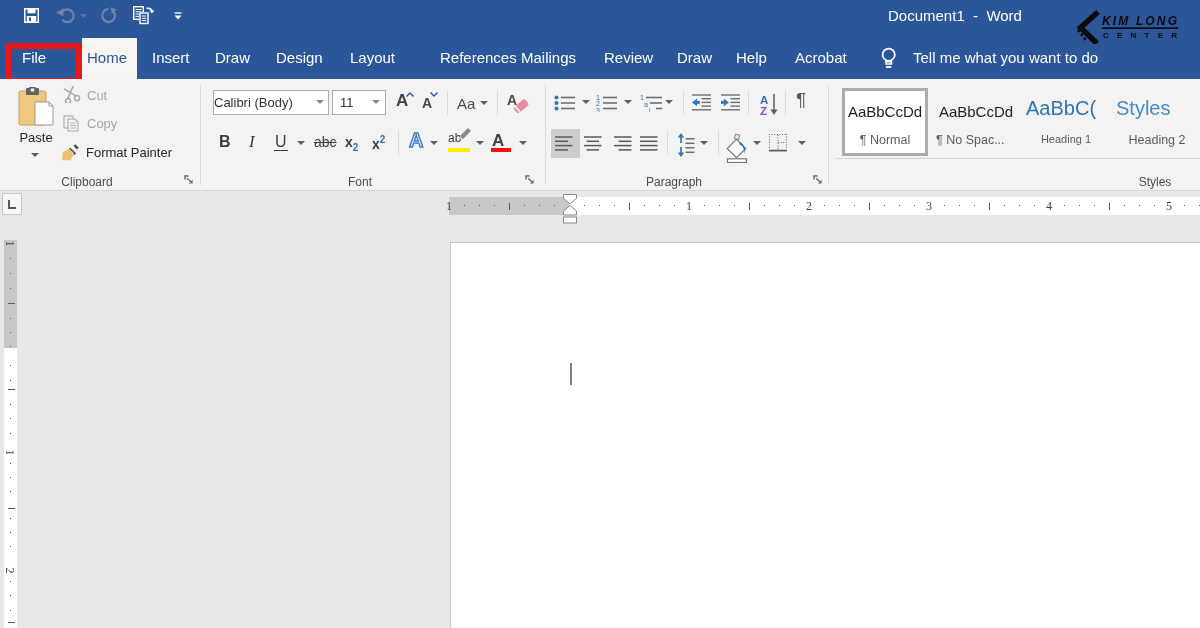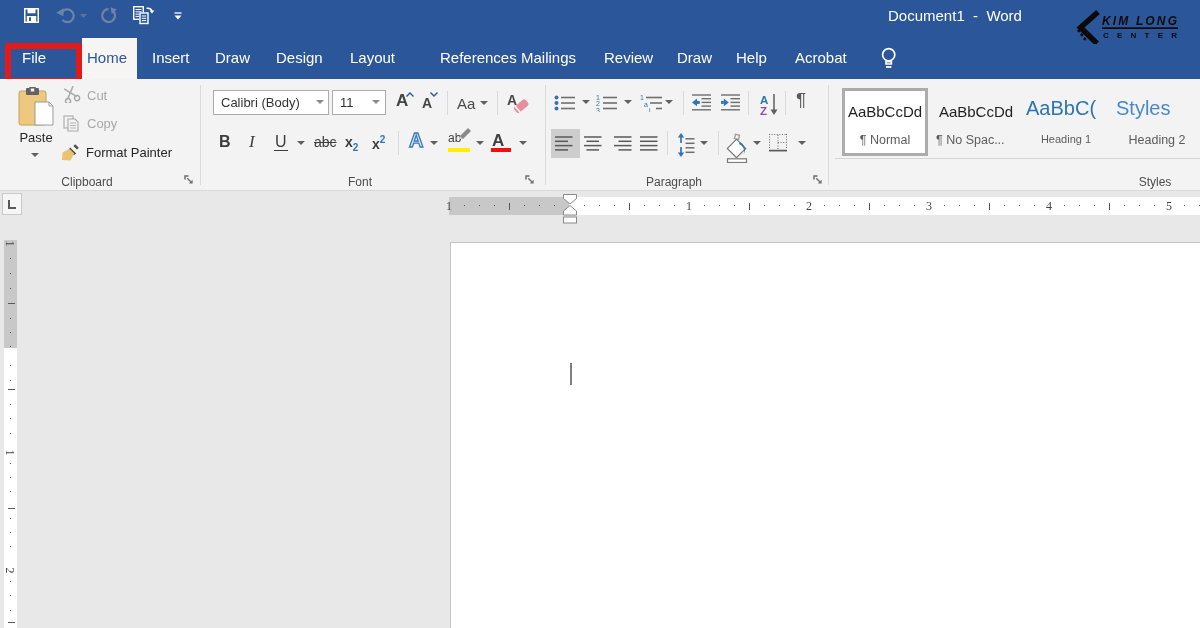--- a/index.html
+++ b/index.html
@@ -49,20 +49,21 @@
   <div class="tab" style="left:152px;">Insert</div>
   <div class="tab" style="left:215px;">Draw</div>
   <div class="tab" style="left:350px;">Layout</div>
   <div class="tab" style="left:276px;">Design</div>
   <div class="tab" style="left:440px;">References</div>
   <div class="tab" style="left:521px;">Mailings</div>
   <div class="tab" style="left:604px;">Review</div>
   <div class="tab" style="left:677px;">Draw</div>
   <div class="tab" style="left:736px;">Help</div>
   <div class="tab" style="left:795px;">Acrobat</div>
+  <div id="tellme">Tell me what you want to do</div>
   <div id="redbox"></div>
   <div id="title">Document1&nbsp; -&nbsp; Word</div>
   <div id="qat">
 
     <svg class="abs" style="left:24px;top:8px;" width="15" height="15" viewBox="0 0 15 15">
       <rect x="0.75" y="0.75" width="13.5" height="13.5" fill="none" stroke="#fff" stroke-width="1.5"></rect>
       <rect x="3.5" y="0.8" width="8" height="4.5" fill="#fff"></rect>
       <rect x="2.8" y="8" width="9.4" height="6.2" fill="#fff"></rect>
       <rect x="5" y="9.3" width="2" height="3.6" fill="#2b579a"></rect>
     </svg>
@@ -176,21 +177,21 @@
       </svg>
       <div class="btxt dk" style="left:86px;top:66px;">Format Painter</div>
 
       <svg class="abs" style="left:184px;top:96px;" width="10" height="10" viewBox="0 0 10 10">
         <path d="M1,4.5 L1,1 L4.5,1" stroke="#6e6e6e" stroke-width="1.5" fill="none"></path>
         <line x1="3.2" y1="3.2" x2="6.8" y2="6.8" stroke="#6e6e6e" stroke-width="1.4"></line>
         <polygon points="8.6,8.6 8.6,4.8 4.8,8.6" fill="#6e6e6e"></polygon>
       </svg>
     </div>
     <div id="fontgrp">
-      <div class="combo" style="left:213px;top:11px;width:116px;height:25px;line-height:23px;padding-left:7px;">Calibri (Body)</div>
+      <div class="combo" style="left:213px;top:11px;width:116px;height:25px;line-height:23px;">Calibri (Body)</div>
       <div class="arr arrg" style="left:316px;top:21px;"></div>
       <div class="combo" style="left:332px;top:11px;width:54px;height:25px;line-height:23px;padding-left:7px;">11</div>
       <div class="arr arrg" style="left:372px;top:21px;"></div>
 
       <div class="abs" style="left:396px;top:12px;font-size:17px;font-weight:bold;color:#444;">A</div>
       <svg class="abs" style="left:406px;top:13px;" width="8" height="5" viewBox="0 0 8 5">
           <path d="M0.5,4.5 L4,1 L7.5,4.5" fill="none" stroke="#2b579a" stroke-width="1.4"></path>
         </svg>
       <div class="abs" style="left:422px;top:16px;font-size:14px;font-weight:bold;color:#444;">A</div>
       <svg class="abs" style="left:430px;top:13px;" width="8" height="5" viewBox="0 0 8 5">

